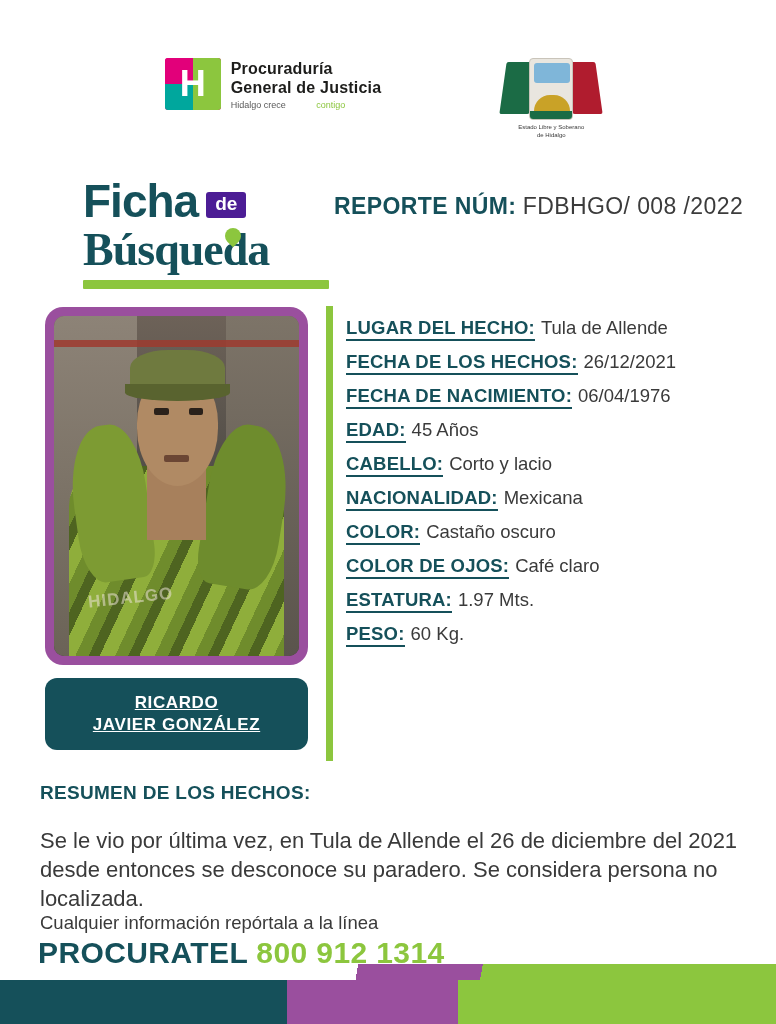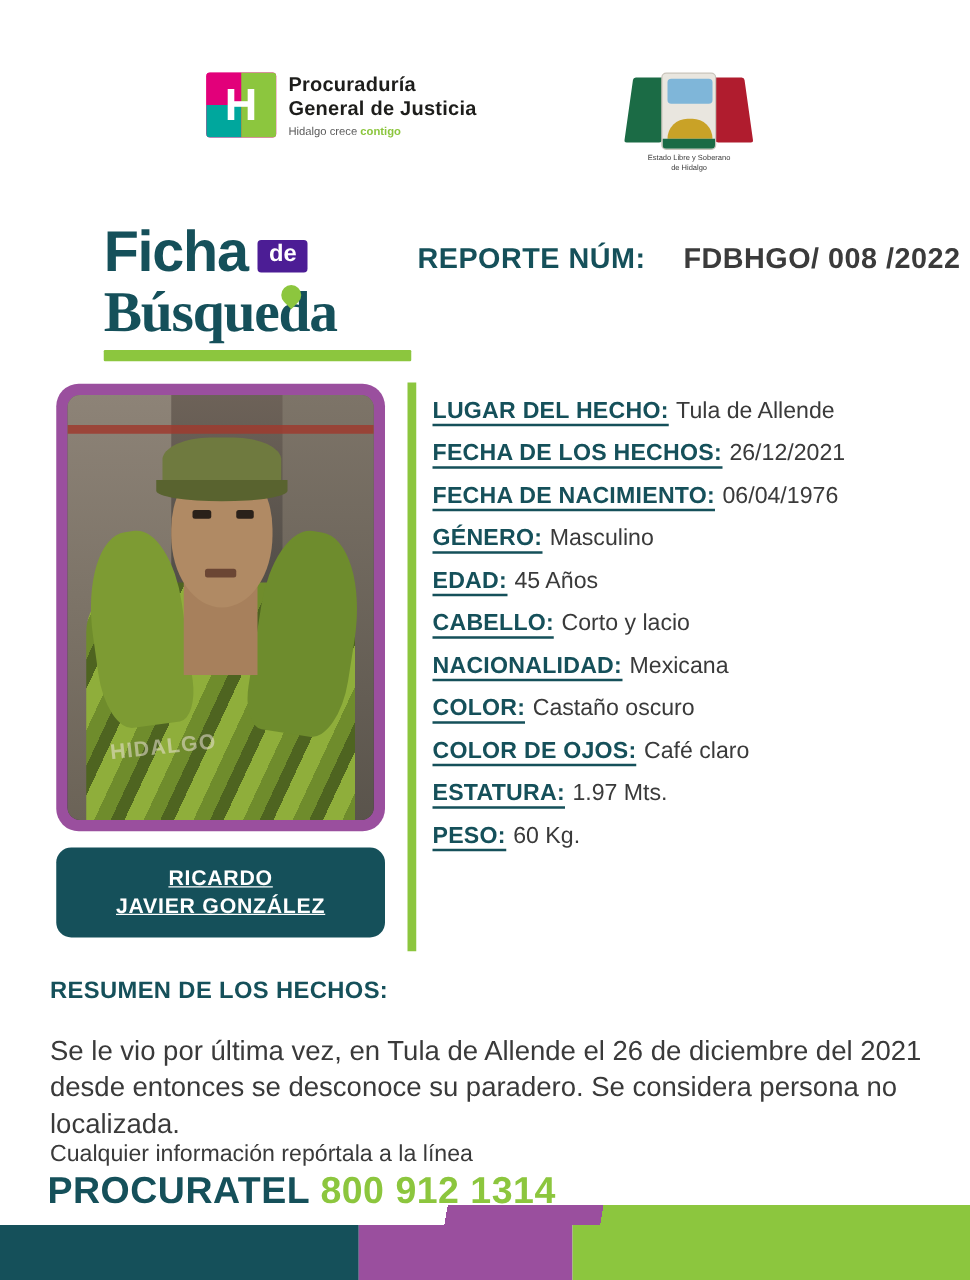--- a/index.html
+++ b/index.html
@@ -56,21 +56,21 @@
     font-weight: bold;
     font-size: 16px;
     line-height: 19px;
     letter-spacing: .2px;
   }
   .logo-text .l3 {
     font-size: 9px;
     color: #5a5a5a;
     margin-top: 3px;
   }
-  .logo-text .l3 b { color: #8cc63e; font-weight: bold; }
+  .logo-text .l3 b { color: #8cc63e; font-weight: normal; margin-left: 28px; }
 
   .logo-shield { width: 120px; text-align: center; }
   .shield-art {
     width: 96px; height: 62px;
     margin: 0 auto;
     position: relative;
   }
   .shield-art .band-l { position:absolute; left:0; top:4px; width:30px; height:52px; background:#1b6b45; transform: skewX(-8deg); border-radius:2px;}
   .shield-art .band-r { position:absolute; right:0; top:4px; width:30px; height:52px; background:#b01c2e; transform: skewX(8deg); border-radius:2px;}
   .shield-art .center { position:absolute; left:26px; top:0; width:44px; height:62px; background:#e9e6df; border:1px solid #c9c4ba; border-radius: 4px; overflow:hidden;}
@@ -138,21 +138,21 @@
   
   .report-num {
     position: absolute;
     left: 334px;
     top: 193px;
     font-size: 23px;
     color: #15505a;
     white-space: nowrap;
   }
   .report-num .lbl { font-weight: bold; letter-spacing: .4px; }
-  .report-num .val { color: #3b3b3b; font-weight: bold; letter-spacing: .4px; margin-left: 24px; }
+  .report-num .val { color: #3b3b3b; font-weight: normal; letter-spacing: .4px; }
 
   
   .photo-frame {
     position: absolute;
     left: 45px;
     top: 307px;
     width: 263px;
     height: 358px;
     background: #9a4f9e;
     border-radius: 18px;
@@ -391,21 +391,20 @@
     <div>RICARDO</div>
     <div>JAVIER GONZÁLEZ</div>
   </div>
 
   <div class="green-bar"></div>
 
   <div class="data-list">
     <div class="data-row"><span class="k">LUGAR DEL HECHO:</span><span class="v">Tula de Allende</span></div>
     <div class="data-row"><span class="k">FECHA DE LOS HECHOS:</span><span class="v">26/12/2021</span></div>
     <div class="data-row"><span class="k">FECHA DE NACIMIENTO:</span><span class="v">06/04/1976</span></div>
-    <div class="data-row"><span class="k">GÉNERO:</span><span class="v">Masculino</span></div>
     <div class="data-row"><span class="k">EDAD:</span><span class="v">45 Años</span></div>
     <div class="data-row"><span class="k">CABELLO:</span><span class="v">Corto y lacio</span></div>
     <div class="data-row"><span class="k">NACIONALIDAD:</span><span class="v">Mexicana</span></div>
     <div class="data-row"><span class="k">COLOR:</span><span class="v">Castaño oscuro</span></div>
     <div class="data-row"><span class="k">COLOR DE OJOS:</span><span class="v">Café claro</span></div>
     <div class="data-row"><span class="k">ESTATURA:</span><span class="v">1.97 Mts.</span></div>
     <div class="data-row"><span class="k">PESO:</span><span class="v">60 Kg.</span></div>
   </div>
 
   <div class="summary-title">RESUMEN DE LOS HECHOS:</div>

